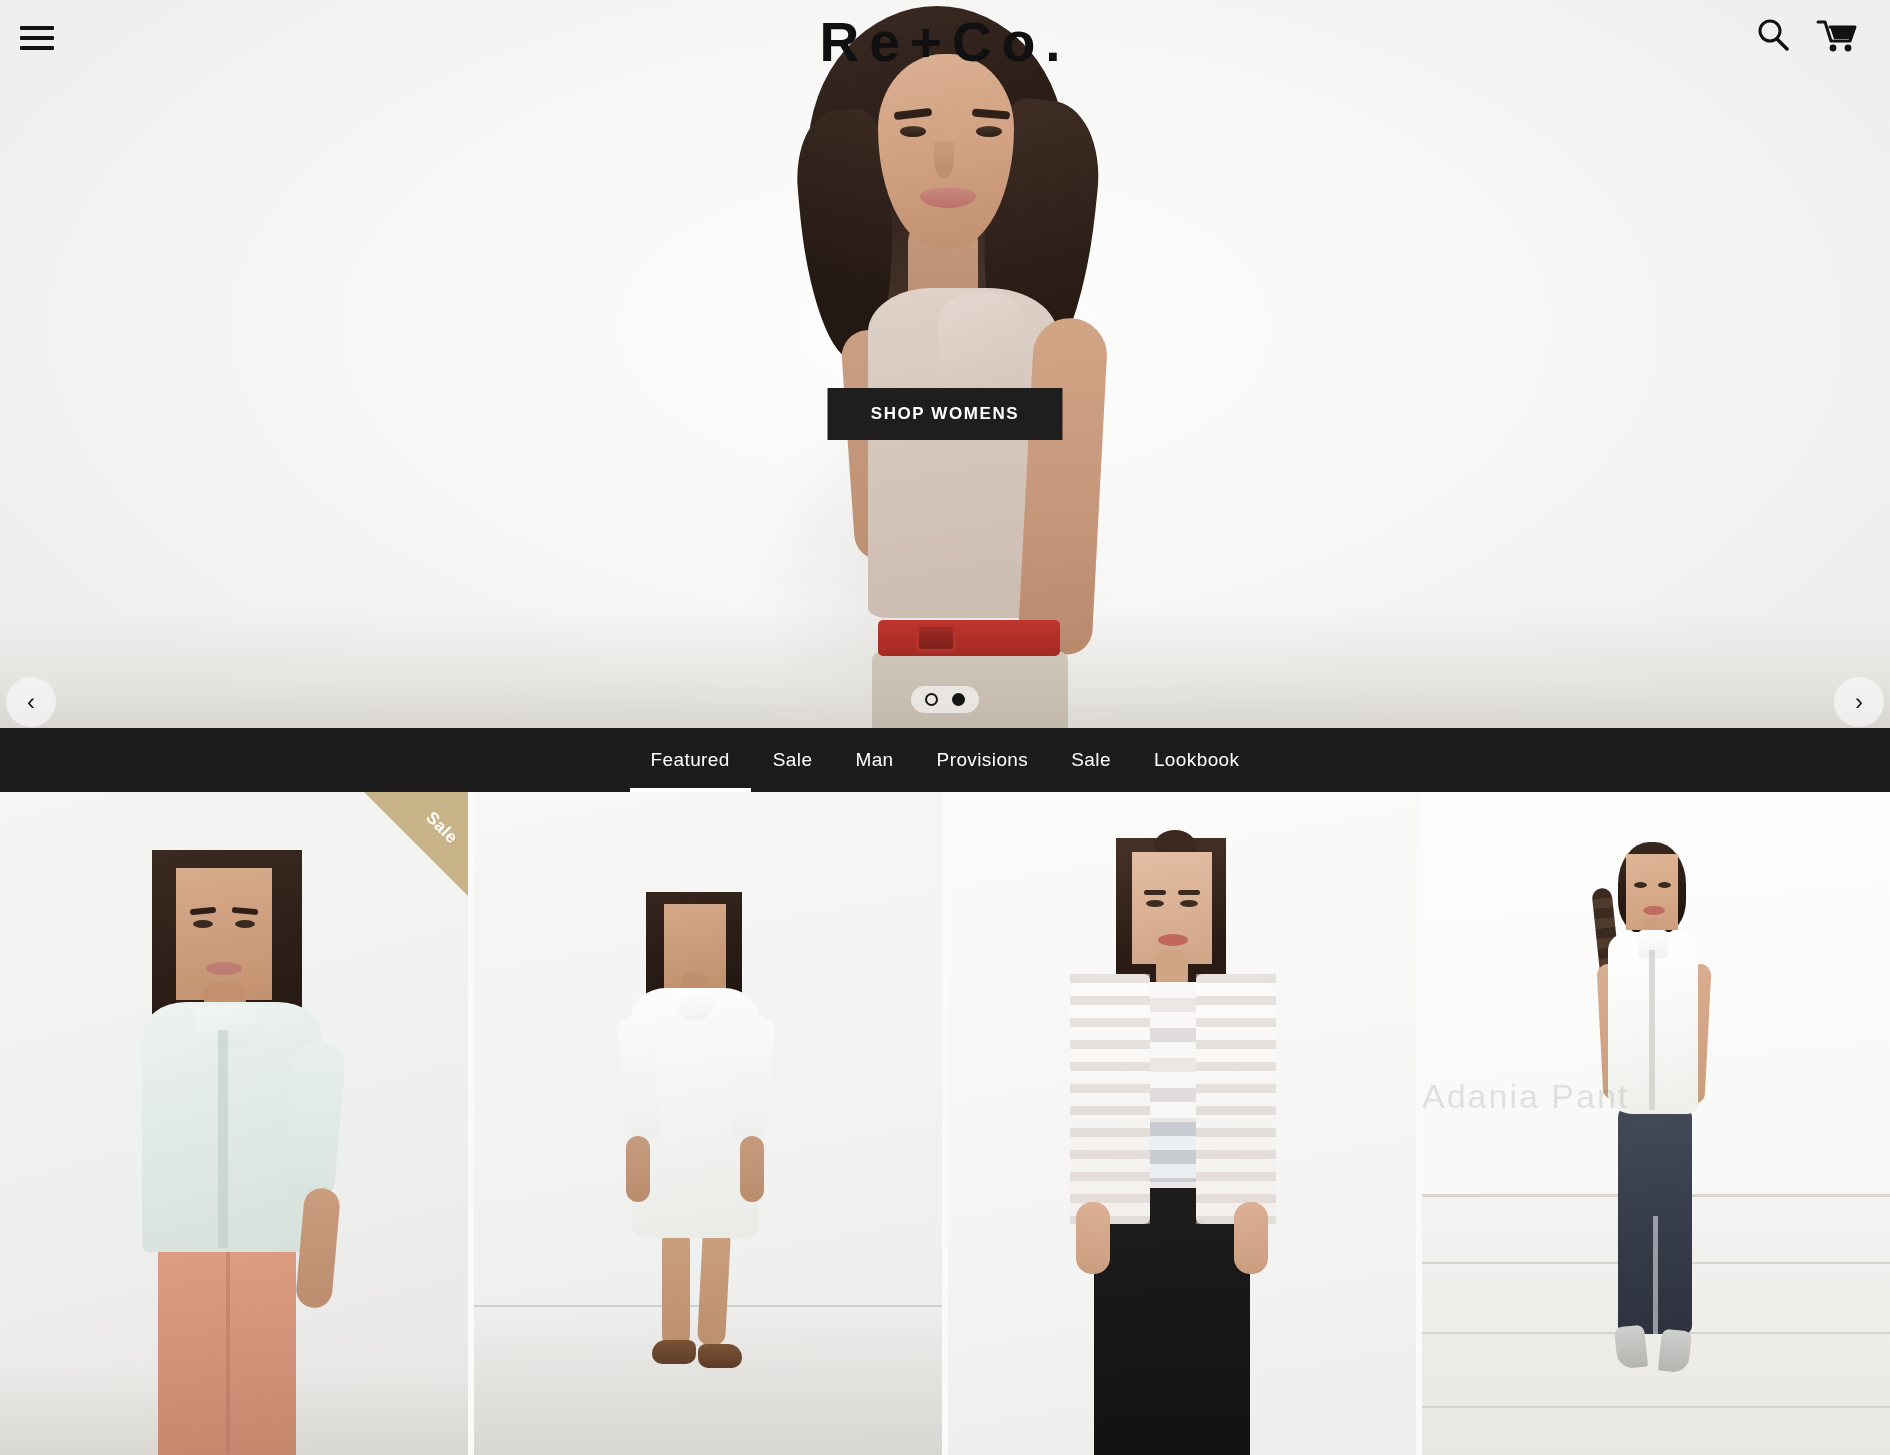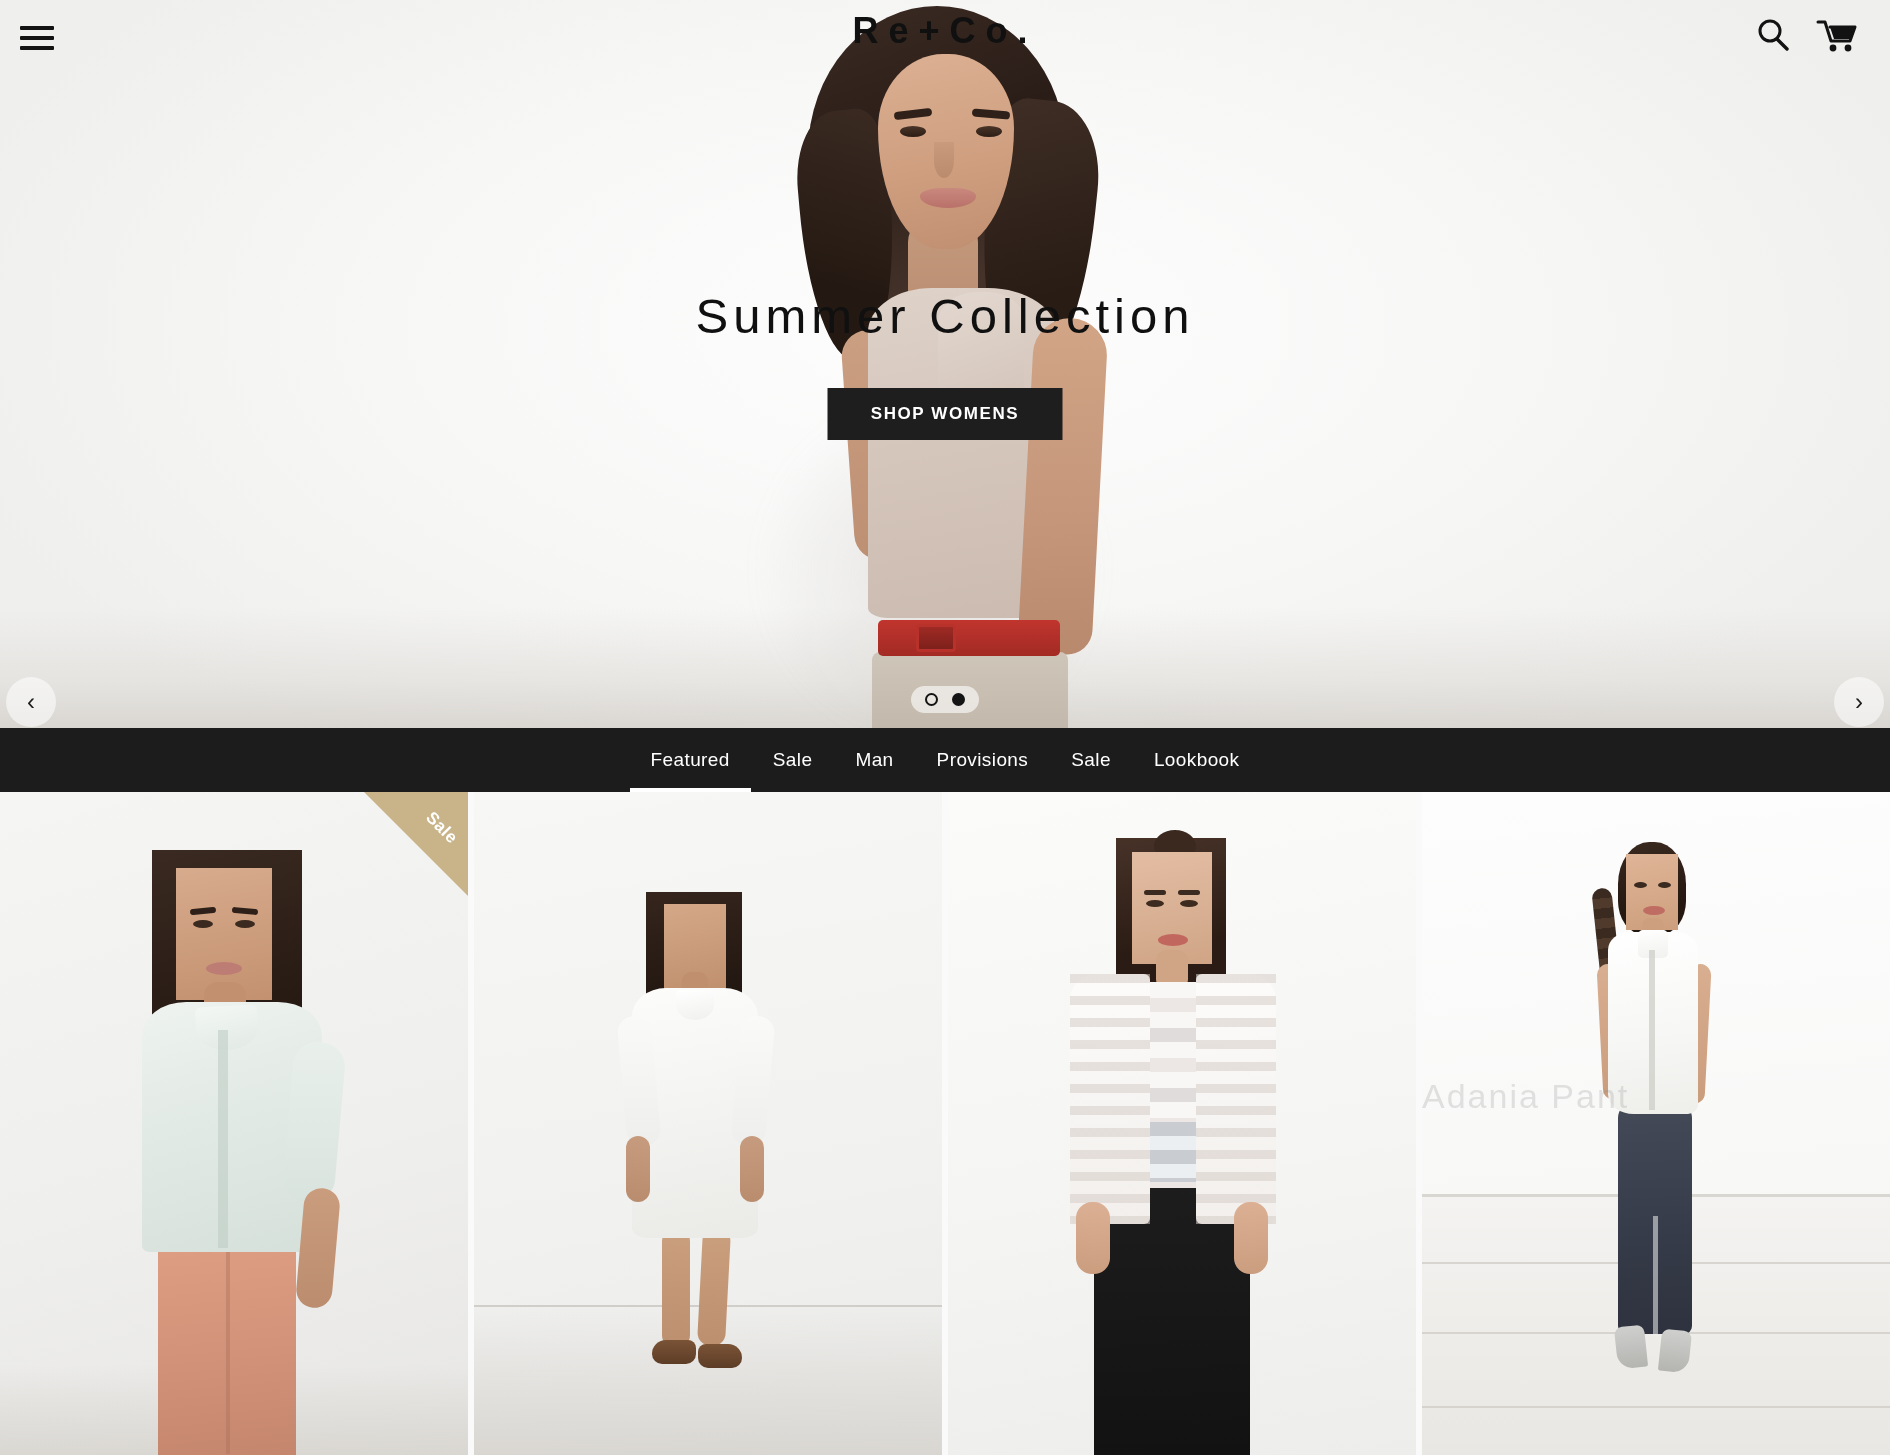--- a/index.html
+++ b/index.html
@@ -119,21 +119,21 @@
   }
   .m-pants {
     position:absolute; left:142px; top:652px; width:196px; height:76px;
     background:linear-gradient(180deg,#cfc6ba 0%,#c2b8ab 100%);
     border-radius:8px 8px 0 0;
   }
 
   .hero-overlay { position:absolute; inset:0; }
   .logo {
     position:absolute; left:0; right:0; top:10px;
-    text-align:center; font-size:36px; font-weight:700;
+    text-align:center; font-size:55px; font-weight:700;
     letter-spacing:10px; color:#101010;
   }
   .hero-title {
     position:absolute; left:0; right:0; top:288px;
     text-align:center; font-size:49px; font-weight:400;
     letter-spacing:5px; color:#101010;
   }
   .hero-cta {
     position:absolute; left:50%; transform:translateX(-50%); top:388px;
     width:235px; height:52px; background:#1e1e1e; color:#fff;
@@ -400,21 +400,20 @@
 
       <div class="hdr-icon hdr-cart">
         <svg width="46" height="42" viewBox="0 0 46 42" aria-hidden="true">
           <path d="M4 8 h7 l6 19 h19 l5 -14 h-25" fill="none" stroke="#121212" stroke-width="3" stroke-linejoin="round" stroke-linecap="round"></path>
           <path d="M16 13 h24 l-4 12 h-16 z" fill="#121212"></path>
           <circle cx="19" cy="34" r="3.4" fill="#121212"></circle>
           <circle cx="34" cy="34" r="3.4" fill="#121212"></circle>
         </svg>
       </div>
 
-      <h1 class="hero-title">Summer Collection</h1>
 
       <button class="hero-cta">SHOP WOMENS</button>
 
       <div class="car-arrow car-prev">‹</div>
       <div class="car-arrow car-next">›</div>
 
       <div class="car-dots">
         <div class="dot"></div>
         <div class="dot active"></div>
       </div>

